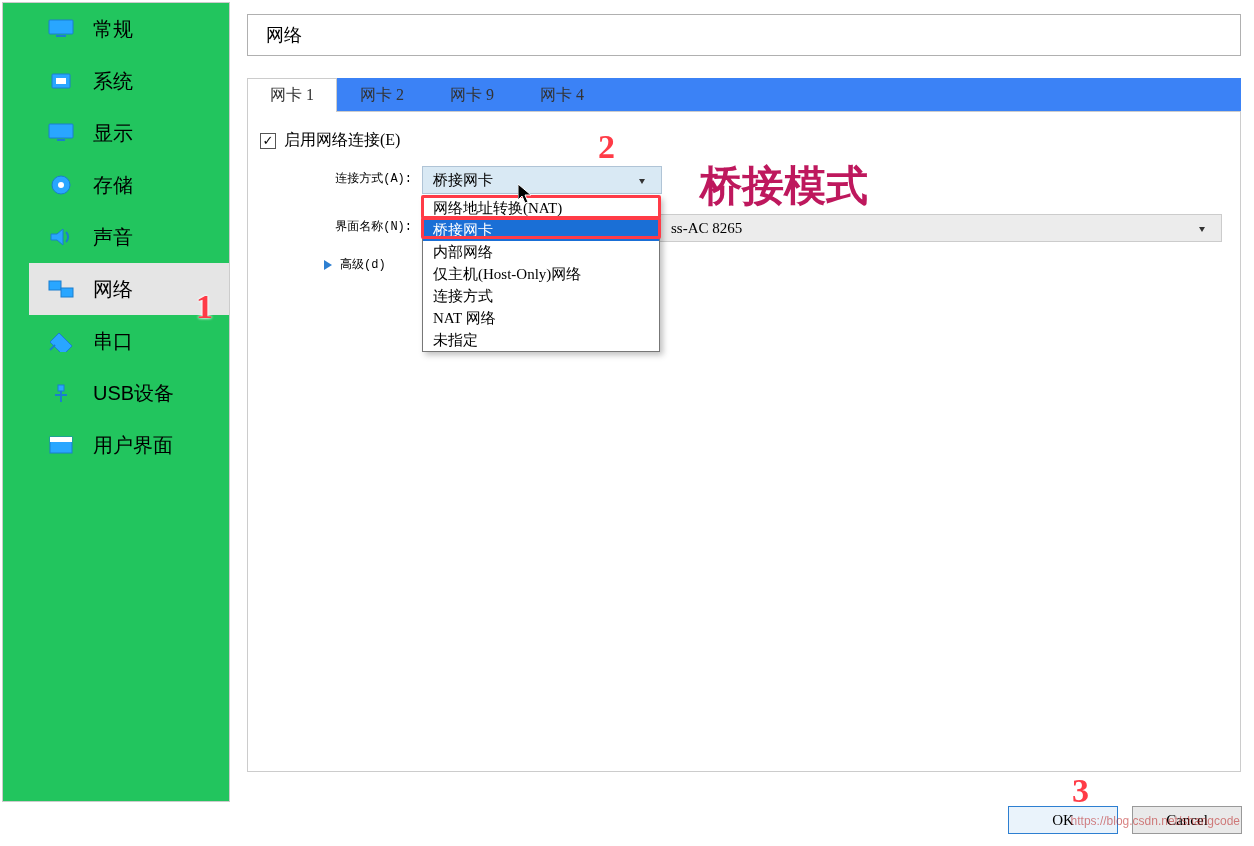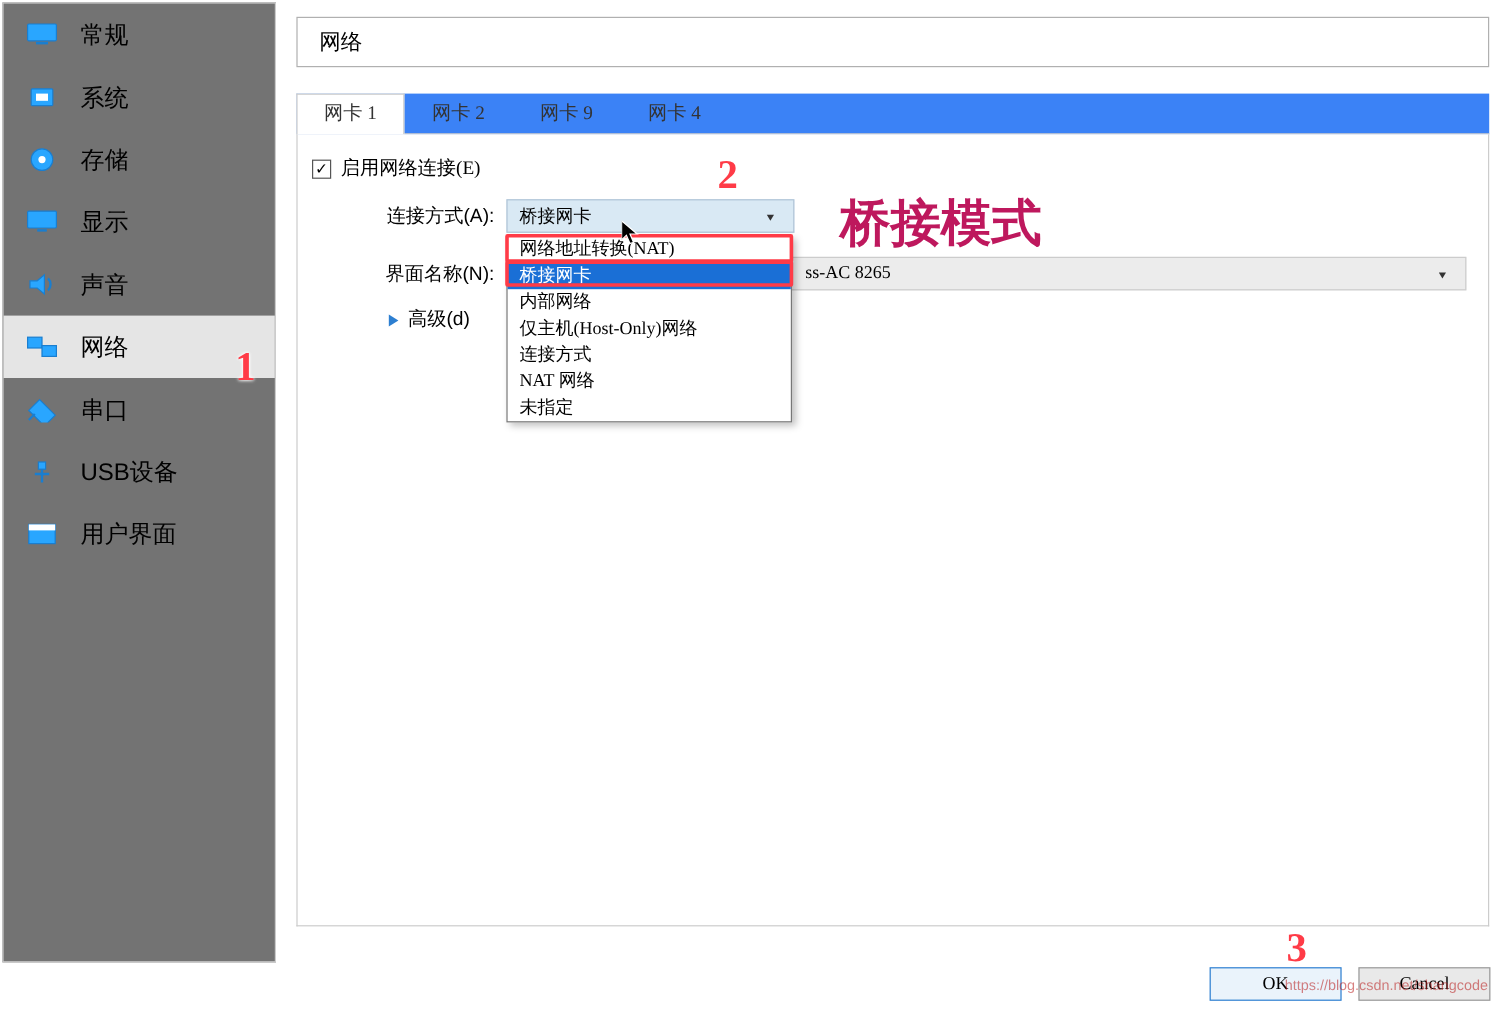--- a/index.html
+++ b/index.html
@@ -15,21 +15,22 @@
   }
 
   
   .sidebar {
     position: absolute;
     left: 2px;
     top: 2px;
     width: 228px;
     height: 800px;
     border: 1px solid #ccc;
-    background: #737373;
+    background: #22c55e;
+    padding-left: 26px;
   }
   .sidebar-item {
     display: flex;
     align-items: center;
     height: 52px;
     padding-left: 14px;
     font-size: 20px;
     cursor: pointer;
   }
   .sidebar-item.active {
@@ -115,22 +116,22 @@
     margin-right: 8px;
     display: inline-flex;
     align-items: center;
     justify-content: center;
     font-size: 13px;
   }
 
   .form-row {
     position: absolute;
     left: 44px;
-    font-family: Liberation Sans, sans-serif;
-    font-size: 16px;
+    font-family: Liberation Mono, monospace;
+    font-size: 12px;
     display: flex;
     align-items: center;
     justify-content: center;
   }
   .form-label {
     text-align: right;
     width: 120px;
     margin-right: 8px;
   }
   .form-row.row-attach { top: 58px; }
@@ -323,34 +324,34 @@
         <svg width="28" height="22">
           <rect x="5" y="4" width="18" height="14" rx="1" fill="#29a6ff" stroke="#1a7ecf"></rect>
           <rect x="9" y="8" width="10" height="6" fill="#fff"></rect>
         </svg>
       </span>
       <span>系统</span>
     </div>
     <div class="sidebar-item">
       <span class="icon-wrap">
         <svg width="28" height="22">
+          <rect x="2" y="2" width="24" height="14" rx="1" fill="#29a6ff" stroke="#1a7ecf"></rect>
+          <rect x="10" y="17" width="8" height="2" fill="#1a7ecf"></rect>
+        </svg>
+      </span>
+      <span>显示</span>
+    </div>
+    <div class="sidebar-item">
+      <span class="icon-wrap">
+        <svg width="28" height="22">
           <circle cx="14" cy="11" r="9" fill="#29a6ff" stroke="#1a7ecf"></circle>
           <circle cx="14" cy="11" r="3" fill="#fff"></circle>
         </svg>
       </span>
       <span>存储</span>
-    </div>
-    <div class="sidebar-item">
-      <span class="icon-wrap">
-        <svg width="28" height="22">
-          <rect x="2" y="2" width="24" height="14" rx="1" fill="#29a6ff" stroke="#1a7ecf"></rect>
-          <rect x="10" y="17" width="8" height="2" fill="#1a7ecf"></rect>
-        </svg>
-      </span>
-      <span>显示</span>
     </div>
     <div class="sidebar-item">
       <span class="icon-wrap">
         <svg width="28" height="22">
           <polygon points="4,8 10,8 16,3 16,19 10,14 4,14" fill="#29a6ff" stroke="#1a7ecf"></polygon>
           <path d="M19 6 A7 7 0 0 1 19 16" fill="none" stroke="#1a7ecf" stroke-width="2"></path>
         </svg>
       </span>
       <span>声音</span>
     </div>

